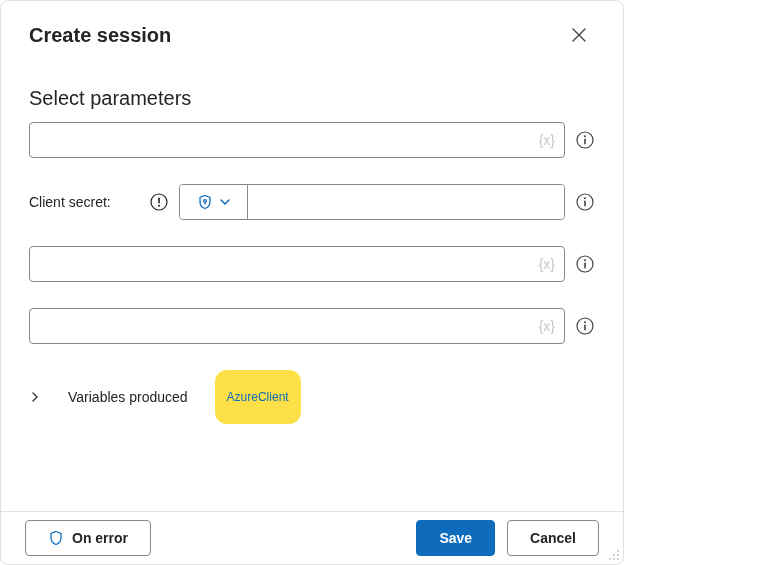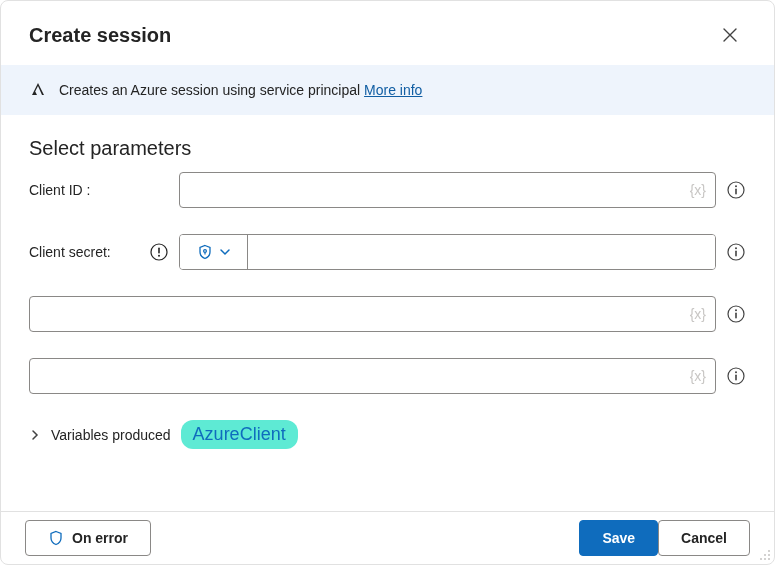--- a/index.html
+++ b/index.html
@@ -4,21 +4,21 @@
   <style>
     * { box-sizing: border-box; margin: 0; padding: 0; }
     body {
       font-family: "Segoe UI", -apple-system, BlinkMacSystemFont, sans-serif;
       background: #fff;
       width: 775px;
       height: 565px;
       overflow: hidden;
     }
     .dialog {
-      width: 775px;
+      width: 624px;
       height: 565px;
       border: 1px solid #e1e1e1;
       border-radius: 8px;
       display: flex;
       flex-direction: column;
       position: relative;
     }
     .header {
       display: flex;
       align-items: center;
@@ -132,38 +132,38 @@
       height: 20px;
       display: flex;
       align-items: center;
       justify-content: center;
       cursor: pointer;
       flex-shrink: 0;
     }
     .variables-row {
       display: flex;
       align-items: center;
-      gap: 10px;
+      gap: 27px;
       margin-top: 4px;
     }
     .chevron-toggle {
       cursor: pointer;
       display: flex;
       align-items: center;
     }
     .variables-label {
       font-size: 14px;
       color: #242424;
     }
     .variable-chip {
-      background: #5eead4;
+      background: #fde047;
       color: #0f6cbd;
-      padding: 4px 12px;
+      padding: 20px 12px;
       border-radius: 12px;
-      font-size: 18px;
+      font-size: 12px;
       cursor: pointer;
     }
     .footer {
       border-top: 1px solid #e1e1e1;
       padding: 8px 24px;
       display: flex;
       align-items: center;
       justify-content: space-between;
     }
     .btn {
@@ -178,21 +178,21 @@
       gap: 8px;
       border: 1px solid #8a8886;
       background: #fff;
       color: #242424;
     }
     .btn-primary {
       background: #0f6cbd;
       border-color: #0f6cbd;
       color: #fff;
     }
-    .footer-right { display: flex; gap: 0; }
+    .footer-right { display: flex; gap: 12px; }
     .resize-grip {
       position: absolute;
       right: 2px;
       bottom: 2px;
       width: 14px;
       height: 14px;
       opacity: 0.5;
     }
   </style>
 </head>
@@ -202,36 +202,25 @@
 
   <div class="header">
     <div class="header-title">Create session</div>
     <div class="close-btn">
       <svg width="14" height="14" viewBox="0 0 14 14">
           <path d="M1 1 L13 13 M13 1 L1 13" stroke="#424242" stroke-width="1.4" fill="none" stroke-linecap="round"></path>
         </svg>
     </div>
   </div>
 
-  <div class="info-banner">
-    <svg width="18" height="18" viewBox="0 0 18 18">
-        <path d="M9 2 L3 14 L8 14 L6.2 10.5 L9 5 L13 14 L15 14 Z" fill="#242424"></path>
-      </svg>
-    <span>
-      <span>Creates an Azure session using service principal </span><a class="banner-link">More info</a>
-    </span>
-  </div>
 
   <div class="content">
     <div class="section-title">Select parameters</div>
 
     <div class="form-row">
-      <div class="form-label-wrap">
-        <span>Client ID :</span>
-      </div>
       <div class="input-wrap">
         <input class="text-input" type="text" value="" style="">
         <span class="var-placeholder">{x}</span>
       </div>
       <div class="info-icon-btn">
         <svg width="18" height="18" viewBox="0 0 18 18">
             <circle cx="9" cy="9" r="8" stroke="#424242" stroke-width="1.2" fill="none"></circle>
             <circle cx="9" cy="5.2" r="1" fill="#424242"></circle>
             <rect x="8.2" y="7.5" width="1.6" height="6" rx="0.8" fill="#424242"></rect>
           </svg>

